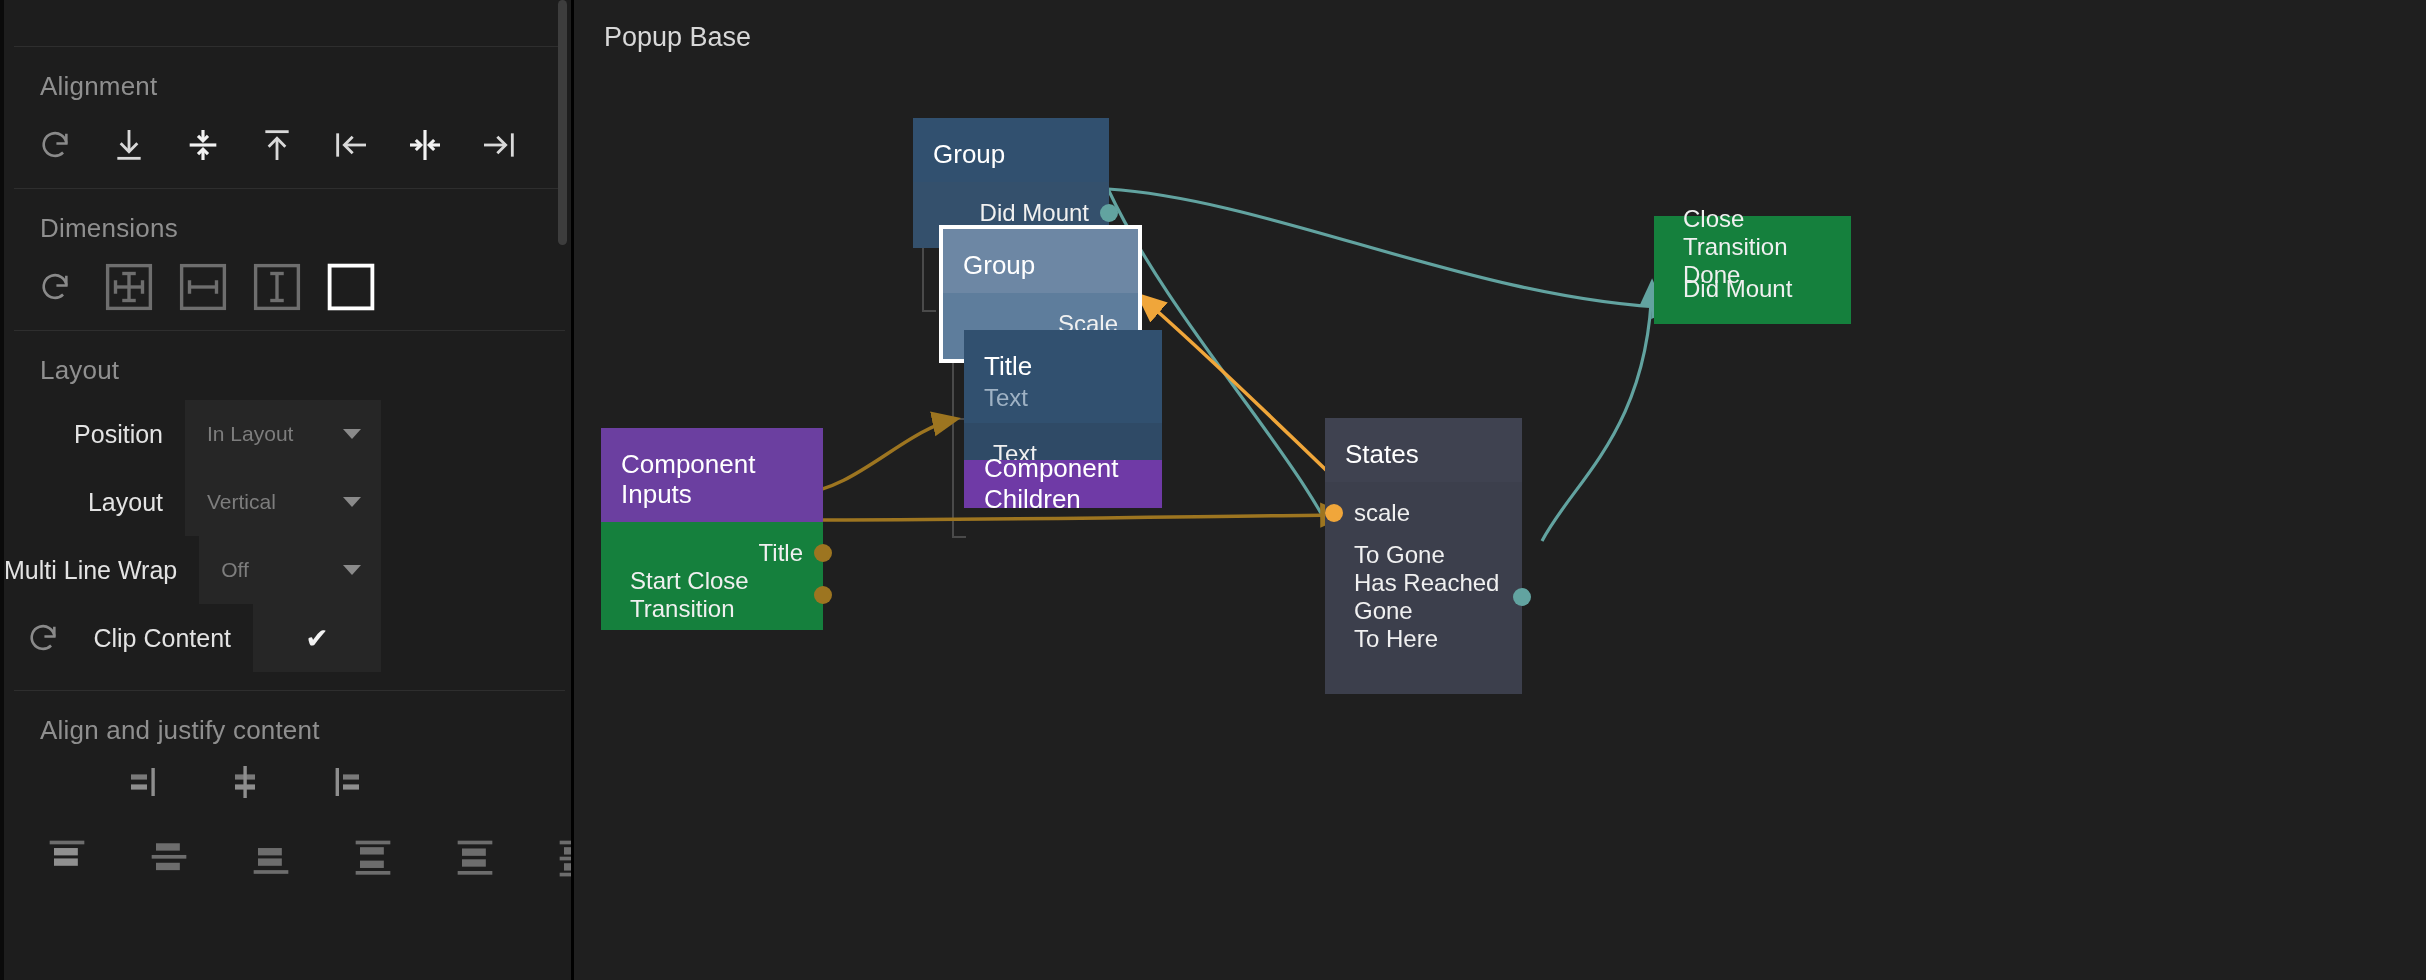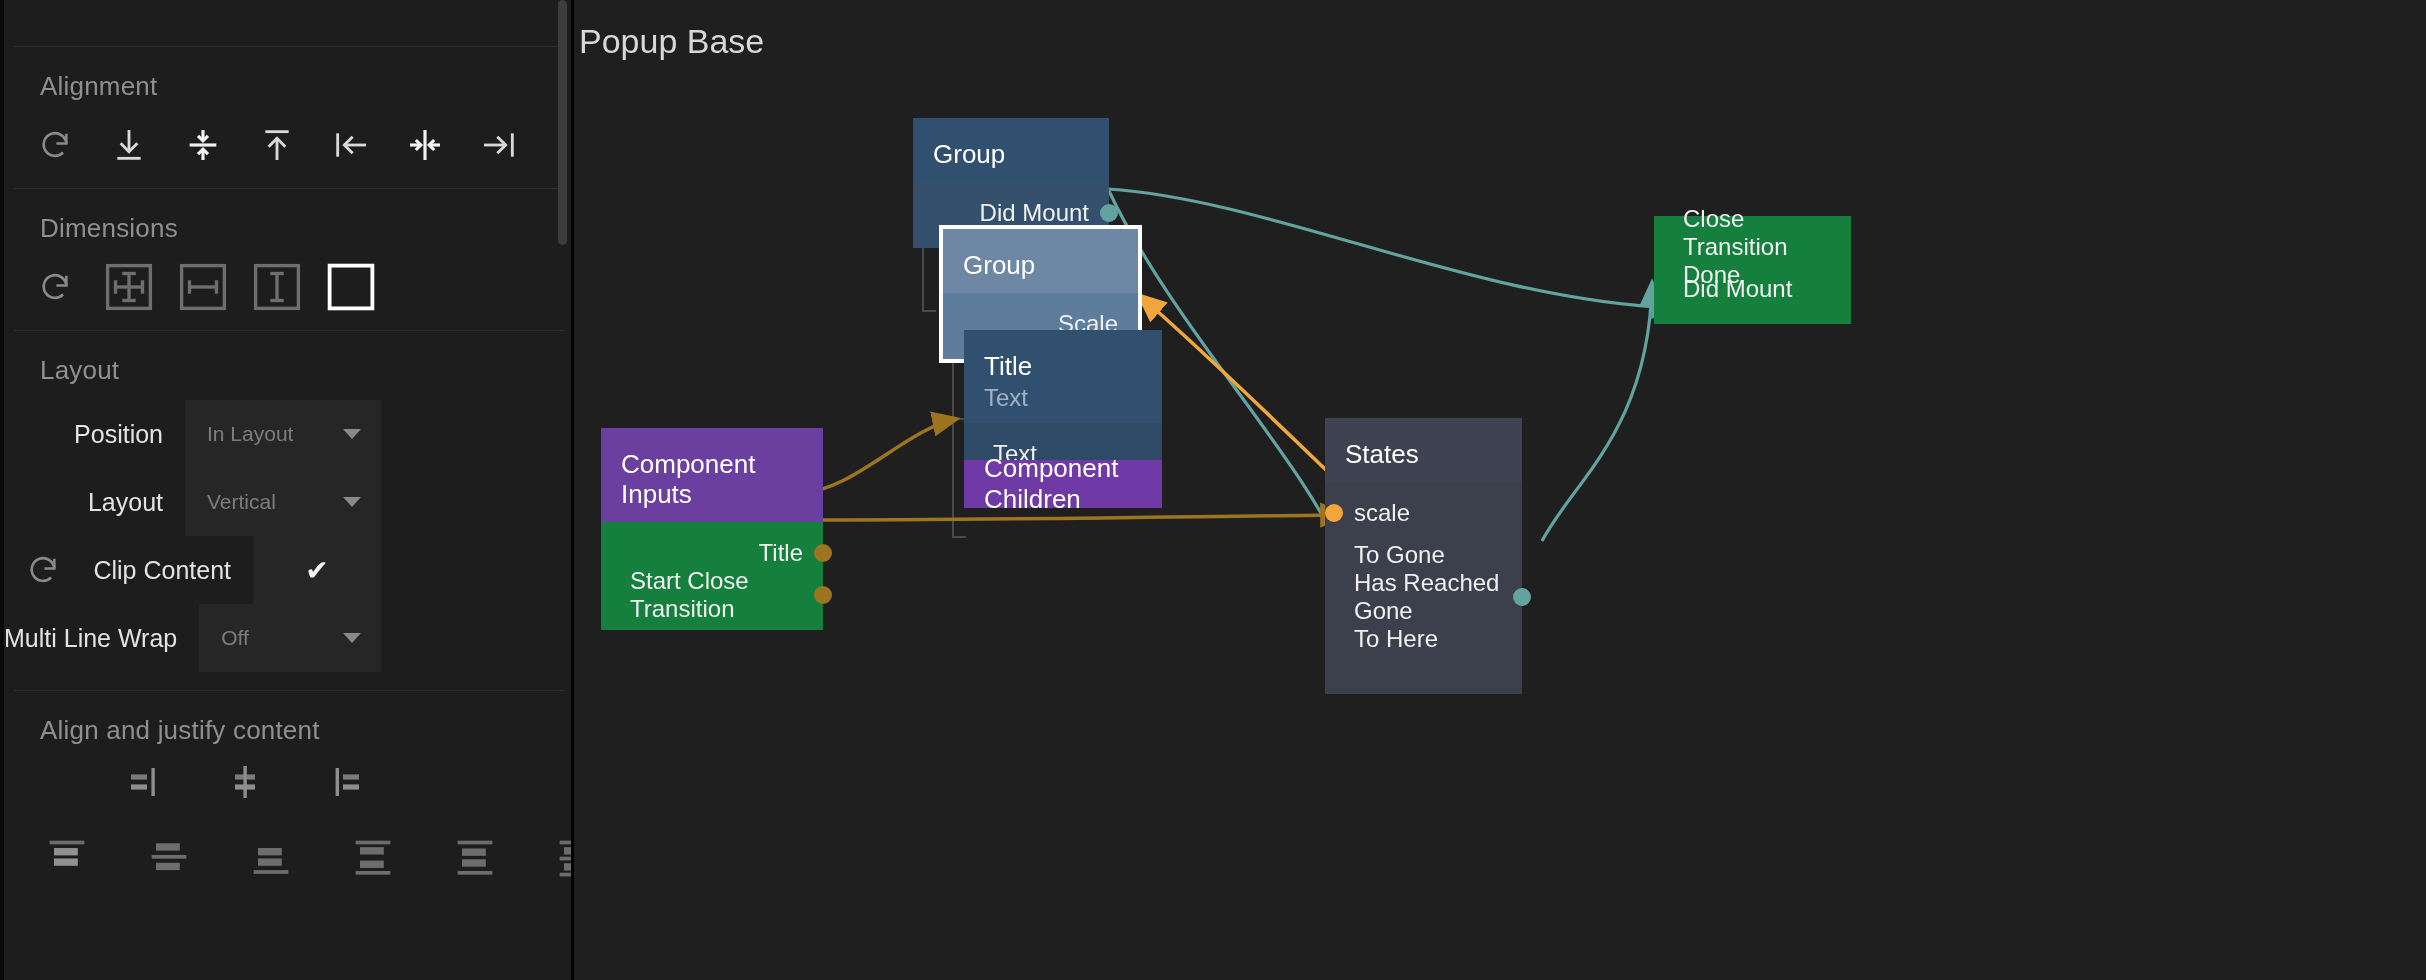--- a/index.html
+++ b/index.html
@@ -68,22 +68,22 @@
     position: absolute; left: 554px; top: 0; width: 9px; height: 245px;
     background: #3d3d3d; border-radius: 5px;
   }
 
   
   #canvas {
     position: relative; flex: 1 1 auto; height: 980px;
     background: #1f1f1f; overflow: hidden;
   }
   #canvas-title {
-    position: absolute; left: 5px; top: 22px;
-    color: #d8d8d8; font-size: 34px;
+    position: absolute; left: 30px; top: 22px;
+    color: #d8d8d8; font-size: 27px;
   }
   #wires { position: absolute; left: 0; top: 0; width: 1849px; height: 980px; }
 
   
   .node { position: absolute; }
   .node .hdr {
     padding: 22px 20px 12px 20px; color: #fff; font-size: 26px;
     line-height: 1.15;
   }
   .node .hdr .sub { color: #9fb2c4; font-size: 24px; display:block; margin-top: 2px; }
@@ -266,37 +266,37 @@
 
         <div class="frow">
           <span class="flabel">Layout</span>
           <div class="fctl select">
             <span class="fval">Vertical</span>
             <span class="caret"></span>
           </div>
         </div>
 
         <div class="frow">
+          <span class="flabel">Multi Line Wrap</span>
+          <div class="fctl select">
+            <span class="fval">Off</span>
+            <span class="caret"></span>
+          </div>
+        </div>
+
+        <div class="frow">
           <span class="reset">
             <svg width="34" height="34" viewBox="0 0 24 24" fill="none" stroke="#8a8a8a" stroke-width="1.8">
               <path d="M20 11a8 8 0 1 0-2.3 6.3"></path>
                 <polyline points="20 4 20 11 13 11"></polyline>
             </svg>
           </span>
           <span class="flabel">Clip Content</span>
           <div class="fctl">
             <span class="check">✔</span>
-          </div>
-        </div>
-
-        <div class="frow">
-          <span class="flabel">Multi Line Wrap</span>
-          <div class="fctl select">
-            <span class="fval">Off</span>
-            <span class="caret"></span>
           </div>
         </div>
 
       </div>
     </div>
 
     <div class="sb-sep"></div>
 
     <div class="sb-section">
       <div class="sb-title">Align and justify content</div>

